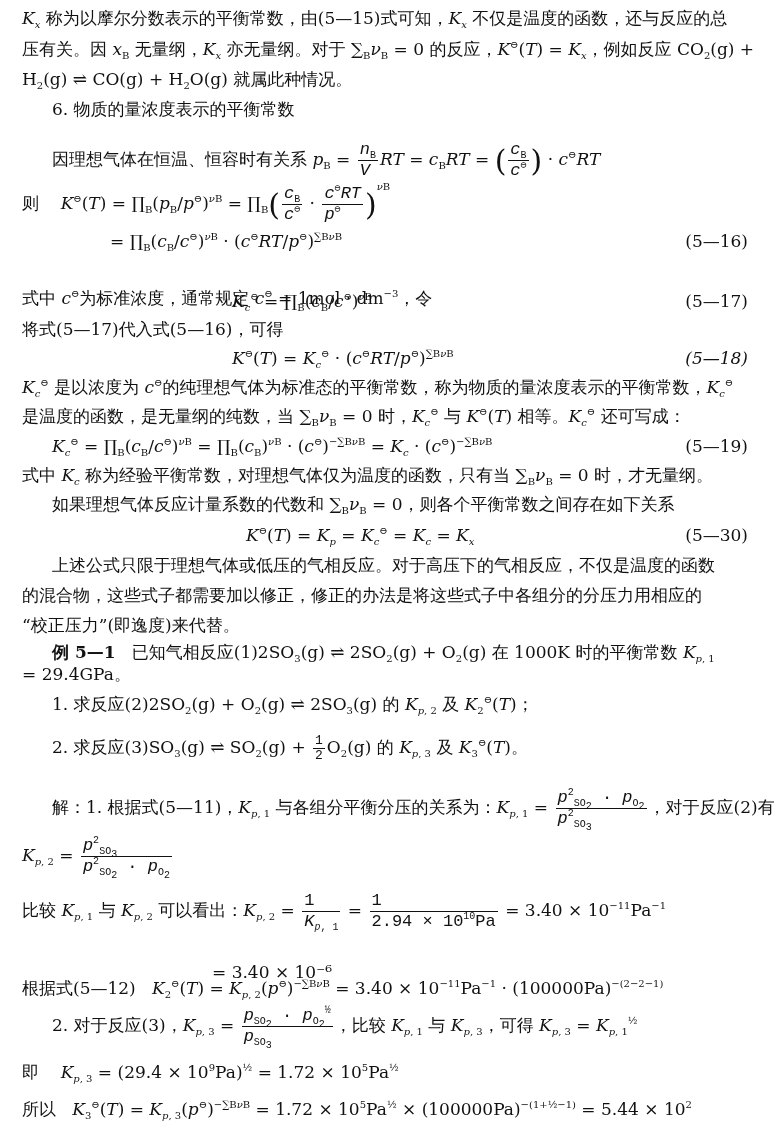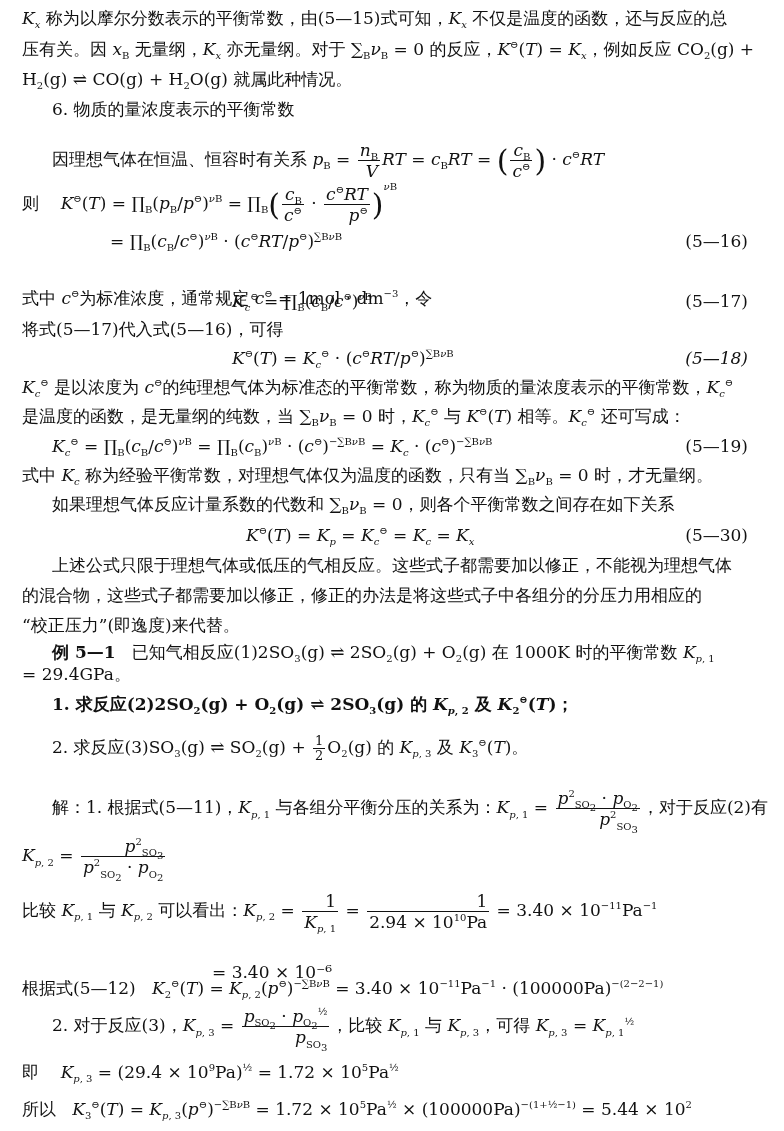--- a/index.html
+++ b/index.html
@@ -5,21 +5,21 @@
   html, body { margin: 0; padding: 0; background: #ffffff; }
   body {
     width: 784px; height: 1131px; position: relative; overflow: hidden;
     font-family: "DejaVu Serif", "Liberation Serif", serif;
     color: #111; font-size: 17px;
   }
   .line { position: absolute; white-space: nowrap; line-height: 24px; }
   .eqno { position: absolute; right: 36px; white-space: nowrap; line-height: 24px; margin-left: 24px; }
   .i { font-style: italic; }
   sub, sup { font-size: 10px; line-height: 0; }
-  .frac { display: inline-block; vertical-align: middle; text-align: right; margin: 8px 2px; }
+  .frac { display: inline-block; vertical-align: middle; text-align: left; margin: 8px 2px; font-family: Liberation Mono, monospace; }
   .frac .num { display: block; border-bottom: 1px solid #111; padding: 0 2px; line-height: 20px; }
   .frac .den { display: block; padding: 0 2px; line-height: 20px; }
   .frac.small { font-size: 13px; }
   .frac.small .num, .frac.small .den { line-height: 14px; }
   .paren { font-size: 30px; vertical-align: middle; font-weight: 200; }
   .bold { font-weight: bold; }
 </style>
 </head>
 <body>
 
@@ -82,31 +82,31 @@
 </div>
 <div class="line" style="left:52px; top:492px;">
   如果理想气体反应计量系数的代数和 ∑<sub>B</sub><span class="i">ν</span><sub>B</sub> = 0，则各个平衡常数之间存在如下关系
 </div>
 
 <div class="line" style="left:246px; top:523px;">
   <span class="i">K</span><sup>⊖</sup>(<span class="i">T</span>) = <span class="i">K<sub>p</sub></span> = <span class="i">K</span><sub class="i">c</sub><sup>⊖</sup> = <span class="i">K</span><sub class="i">c</sub> = <span class="i">K<sub>x</sub></span>
 </div>
 <div class="eqno" style="top:523px;">(5—30)</div>
 
-<div class="line" style="left:52px; top:553px;">上述公式只限于理想气体或低压的气相反应。这些式子都需要加以修正，不能视为理想气体</div>
+<div class="line" style="left:52px; top:553px;">上述公式只限于理想气体或低压的气相反应。对于高压下的气相反应，不仅是温度的函数</div>
 <div class="line" style="left:22px; top:583px;">的混合物，这些式子都需要加以修正，修正的办法是将这些式子中各组分的分压力用相应的</div>
 <div class="line" style="left:22px; top:613px;">“校正压力”(即逸度)来代替。</div>
 
 <div class="line" style="left:52px; top:640px;text-align:center;">
   <span class="bold">例 5—1</span>&nbsp;&nbsp;
   已知气相反应(1)2SO<sub>3</sub>(g) ⇌ 2SO<sub>2</sub>(g) + O<sub>2</sub>(g) 在 1000K 时的平衡常数 <span class="i">K</span><sub><span class="i">p</span>, 1</sub>
 </div>
 <div class="line" style="left:22px; top:662px;">= 29.4GPa。</div>
 
-<div class="line" style="left:52px; top:692px;font-weight:bold;">
+<div class="line" style="left:52px; top:692px;">
   1. 求反应(2)2SO<sub>2</sub>(g) + O<sub>2</sub>(g) ⇌ 2SO<sub>3</sub>(g) 的 <span class="i">K</span><sub><span class="i">p</span>, 2</sub> 及 <span class="i">K</span><sub>2</sub><sup>⊖</sup>(<span class="i">T</span>)；
 </div>
 <div class="line" style="left:52px; top:726px; line-height:34px;">
   2. 求反应(3)SO<sub>3</sub>(g) ⇌ SO<sub>2</sub>(g) + <span class="frac small"><span class="num">1</span><span class="den">2</span></span>O<sub>2</sub>(g) 的 <span class="i">K</span><sub><span class="i">p</span>, 3</sub> 及 <span class="i">K</span><sub>3</sub><sup>⊖</sup>(<span class="i">T</span>)。
 </div>
 
 <div class="line" style="left:52px; top:780px; line-height:44px;">
   解：1. 根据式(5—11)，<span class="i">K</span><sub><span class="i">p</span>, 1</sub> 与各组分平衡分压的关系为：<span class="i">K</span><sub><span class="i">p</span>, 1</sub> = <span class="frac"><span class="num"><span class="i">p</span><sup>2</sup><sub>SO<sub>2</sub></sub> · <span class="i">p</span><sub>O<sub>2</sub></sub></span><span class="den"><span class="i">p</span><sup>2</sup><sub>SO<sub>3</sub></sub></span></span>，对于反应(2)有
 </div>
 <div class="line" style="left:22px; top:828px; line-height:44px;">

